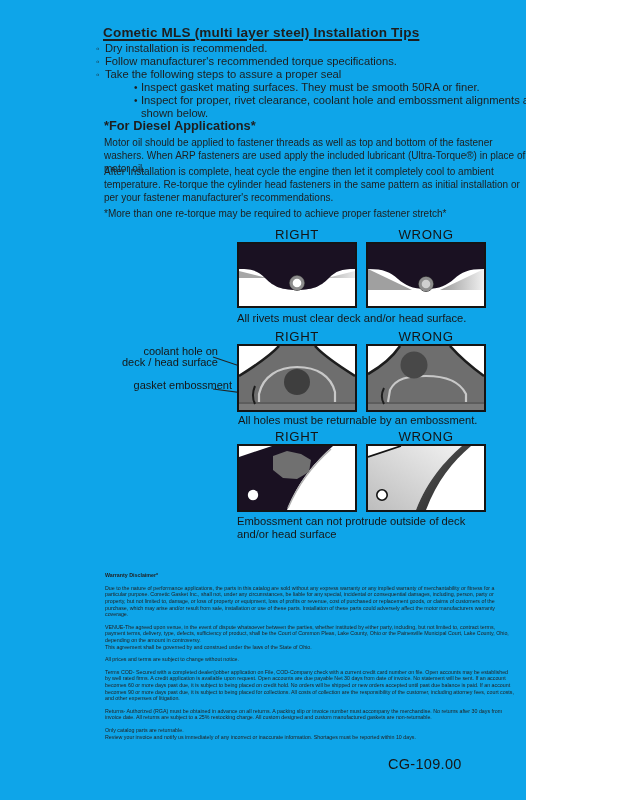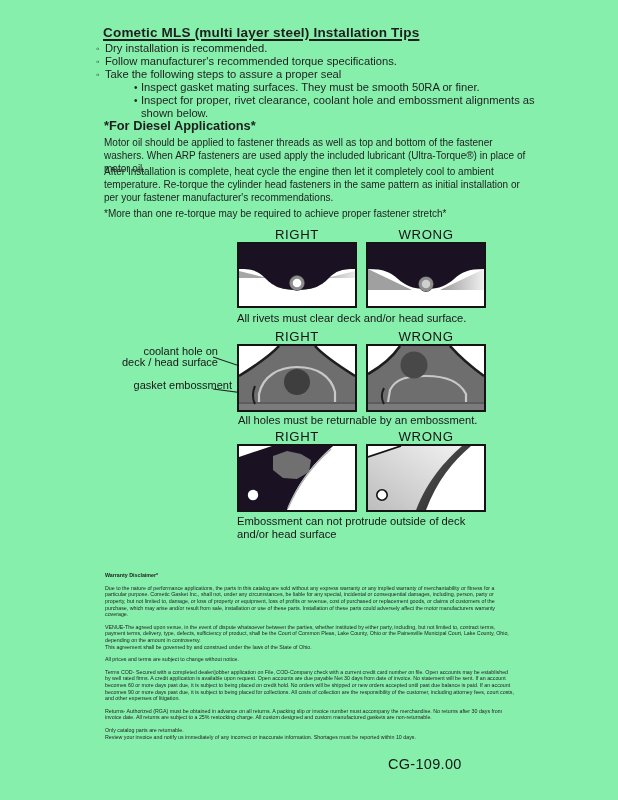--- a/index.html
+++ b/index.html
@@ -1,17 +1,17 @@
 <!DOCTYPE html>
 <html><head>
 <meta charset="utf-8">
 <style>
   html,body{margin:0;padding:0;background:#ffffff;}
   .page{
-    position:relative; width:618px; height:800px; background:#86efac;
+    position:relative; width:526px; height:800px; background:#0ea5e9;
     font-family:"Liberation Sans","DejaVu Sans",sans-serif; color:#1e1e1e;
     overflow:hidden;
   }
   .abs{position:absolute;}
   .title{
     left:103px; top:25px; font-size:13.5px; font-weight:700; letter-spacing:.2px;
     text-decoration:underline; text-decoration-thickness:1.5px; text-underline-offset:2px;
   }
   .bullets{left:96px; top:42px; font-size:11.2px; line-height:13px; width:470px;}
   .b-item{position:relative; padding-left:9px;}

